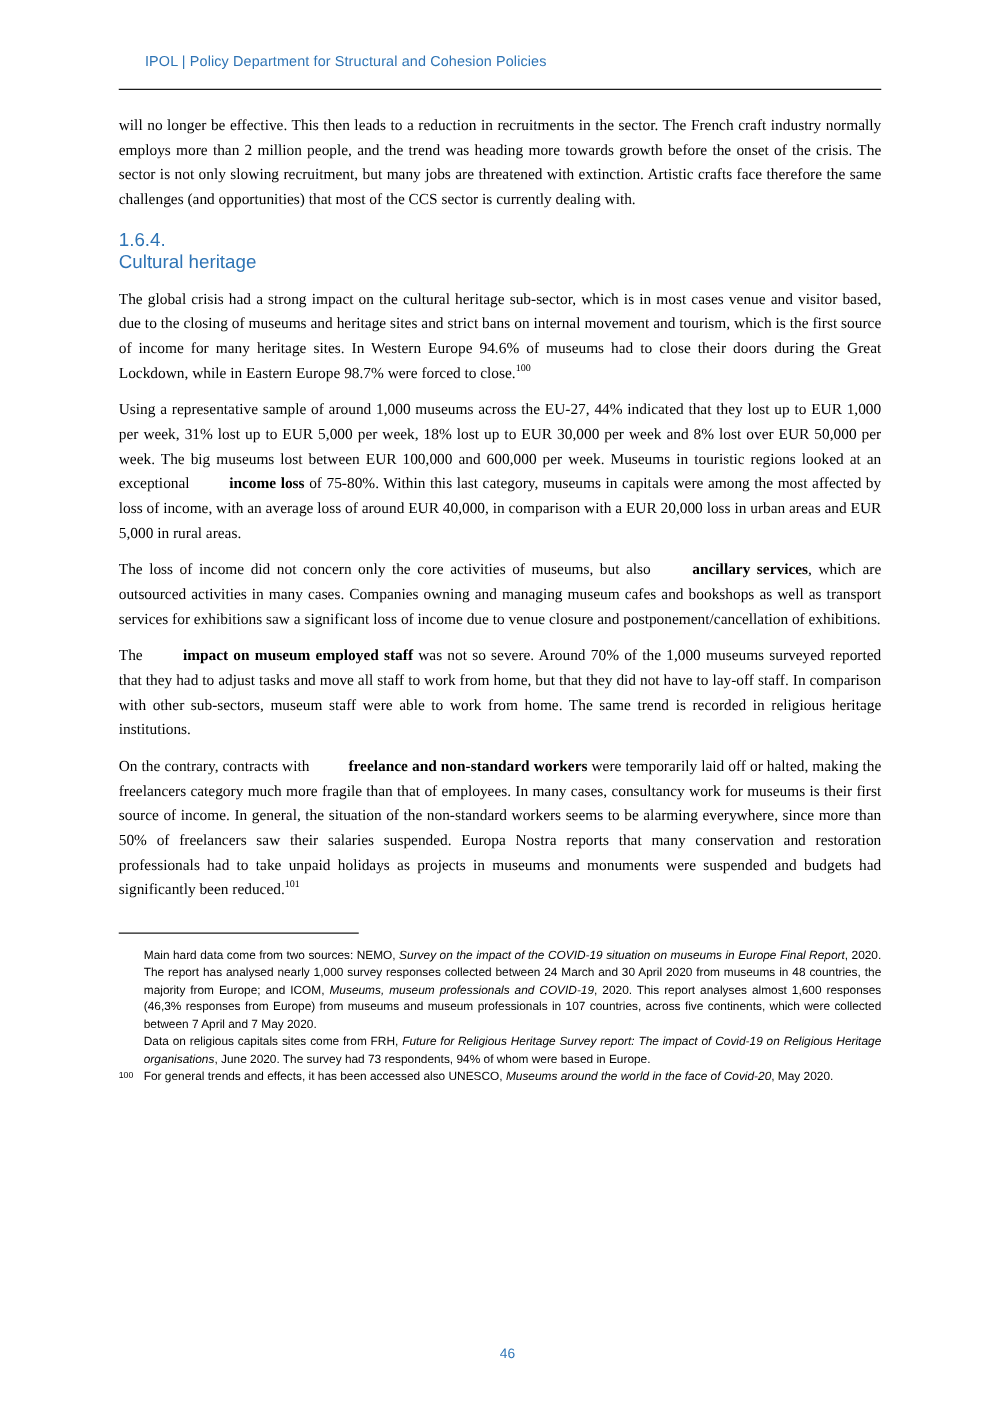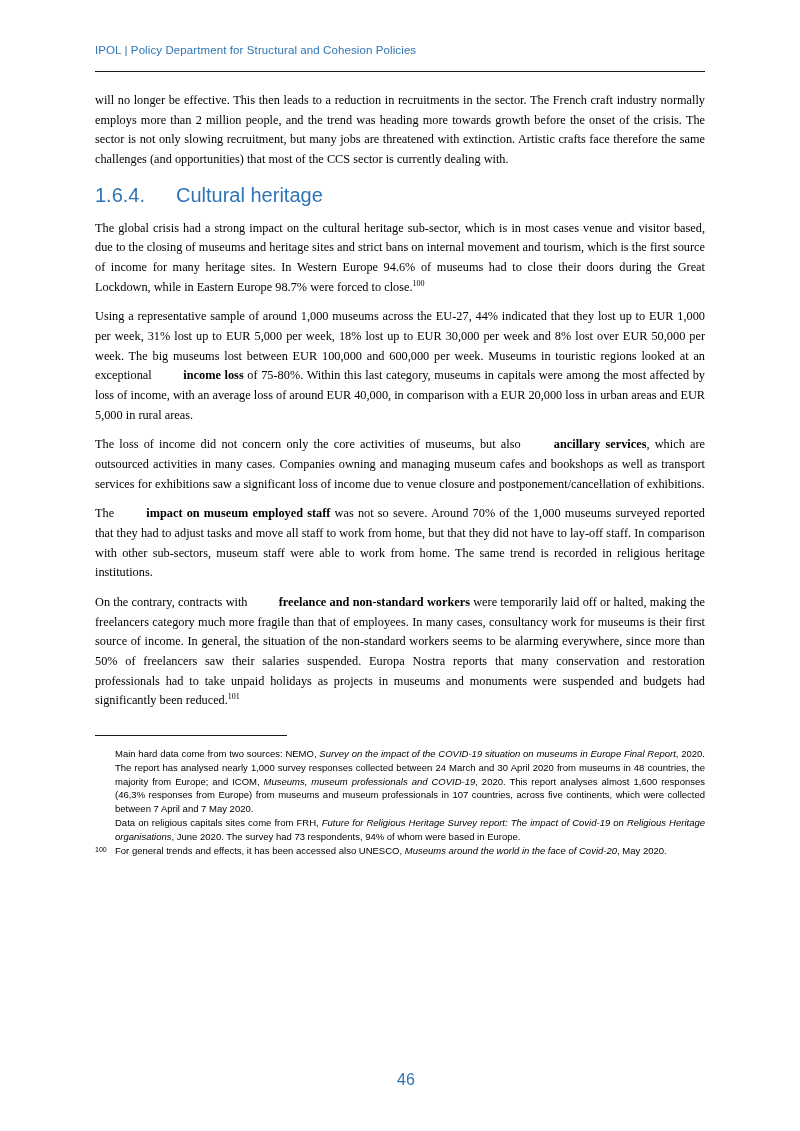--- a/index.html
+++ b/index.html
@@ -12,37 +12,39 @@
     font-family: "Liberation Sans", sans-serif;
     color: #000000;
     overflow: hidden;
   }
   .content { padding: 44px 95px 0 95px; }
   .header-title {
     color: #2e74b5;
     font-size: 11.5px;
     letter-spacing: 0.1px;
     margin-bottom: 15px;
+    margin-left: 21px;
   }
   .header-rule {
     border-top: 1.4px solid #1a1a1a;
     margin-bottom: 19px;
   }
   .para {
     font-size: 12.3px;
     line-height: 1.6;
     text-align: justify;
     margin-bottom: 10px;
     font-family: Liberation Serif, serif;
   }
   .section-heading {
     display: flex;
     color: #2e74b5;
-    font-size: 20px;
+    font-size: 15px;
     margin: 14px 0 12px 0;
+    flex-direction: column;
   }
   .section-num { width: 81px; flex: none; }
   sup.ref {
     font-size: 8px;
     vertical-align: super;
     line-height: 0;
   }
   .b { font-weight: bold; padding-left: 28px; }
   .i { font-style: italic; }
   .link {
@@ -66,21 +68,21 @@
     line-height: 2;
   }
   .fn-text { flex: 1; text-align: justify; }
   .page-num {
     position: absolute;
     bottom: 42px;
     left: 12px;
     right: 0;
     text-align: center;
     color: #2e74b5;
-    font-size: 16px;
+    font-size: 11px;
   }
 </style>
 </head>
 <body>
 
 <div class="page">
   <div class="content">
 
     <div class="header-title">IPOL | Policy Department for Structural and Cohesion Policies</div>
     <div class="header-rule"></div>

